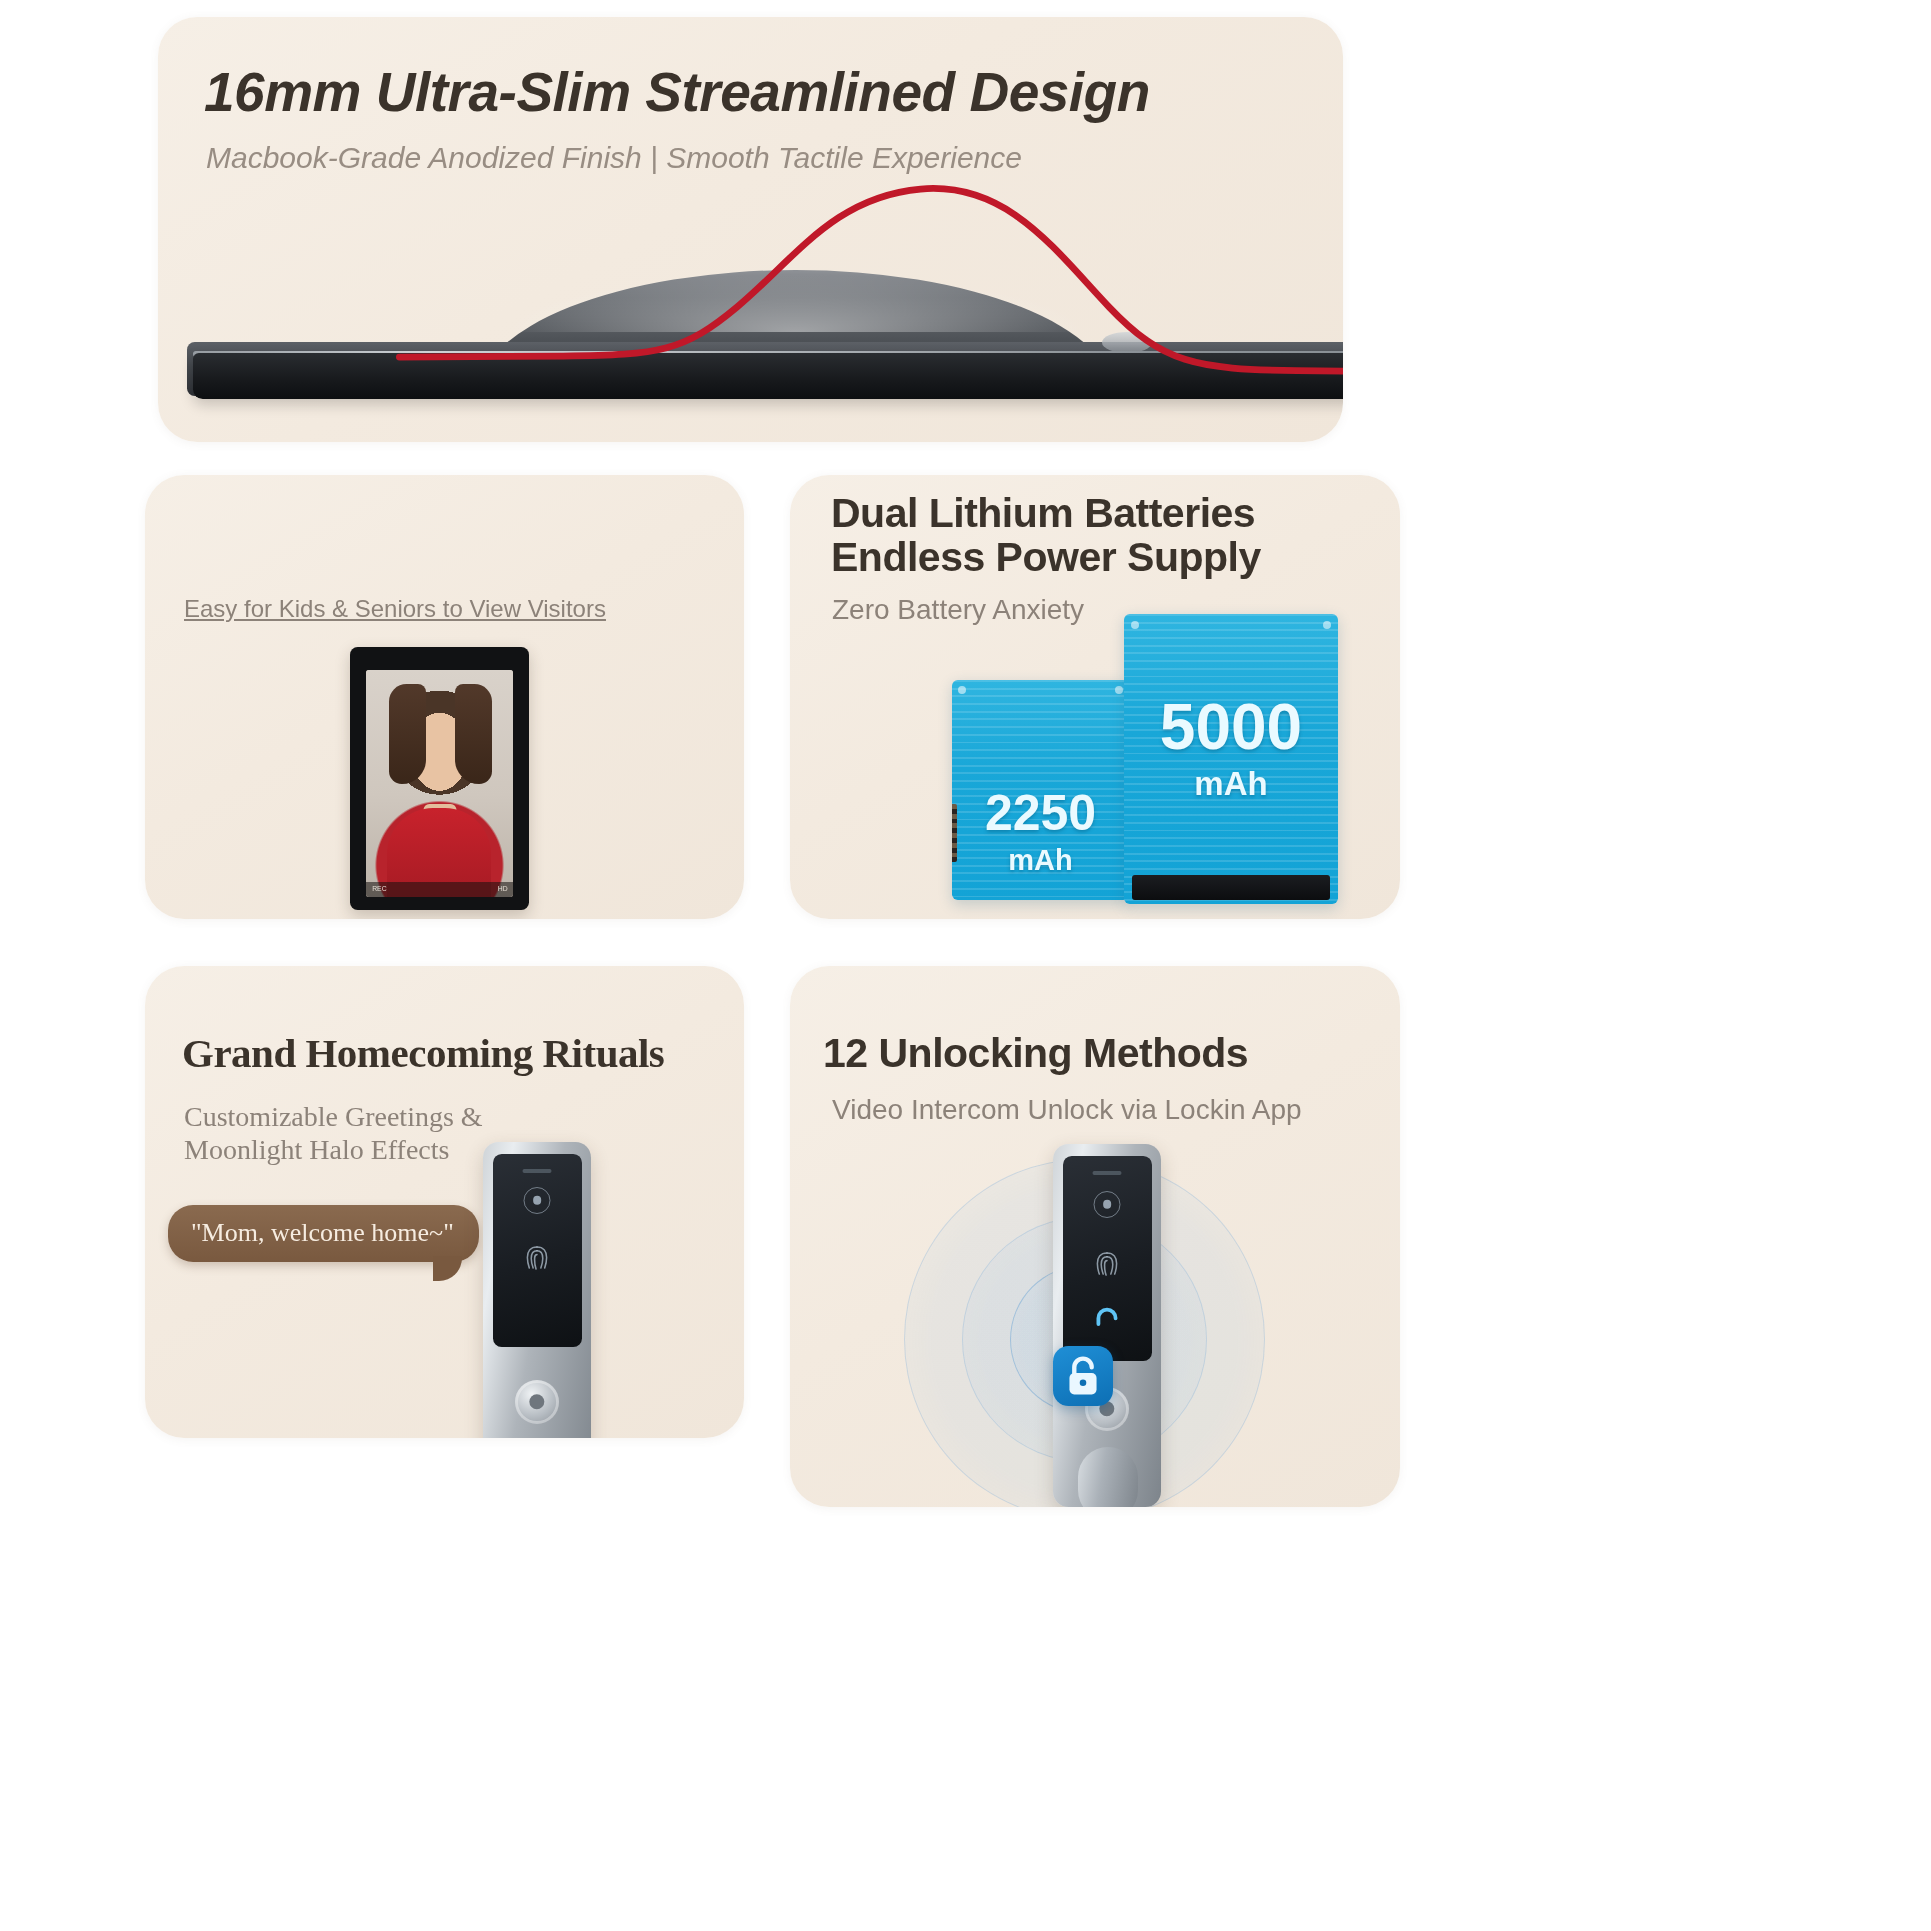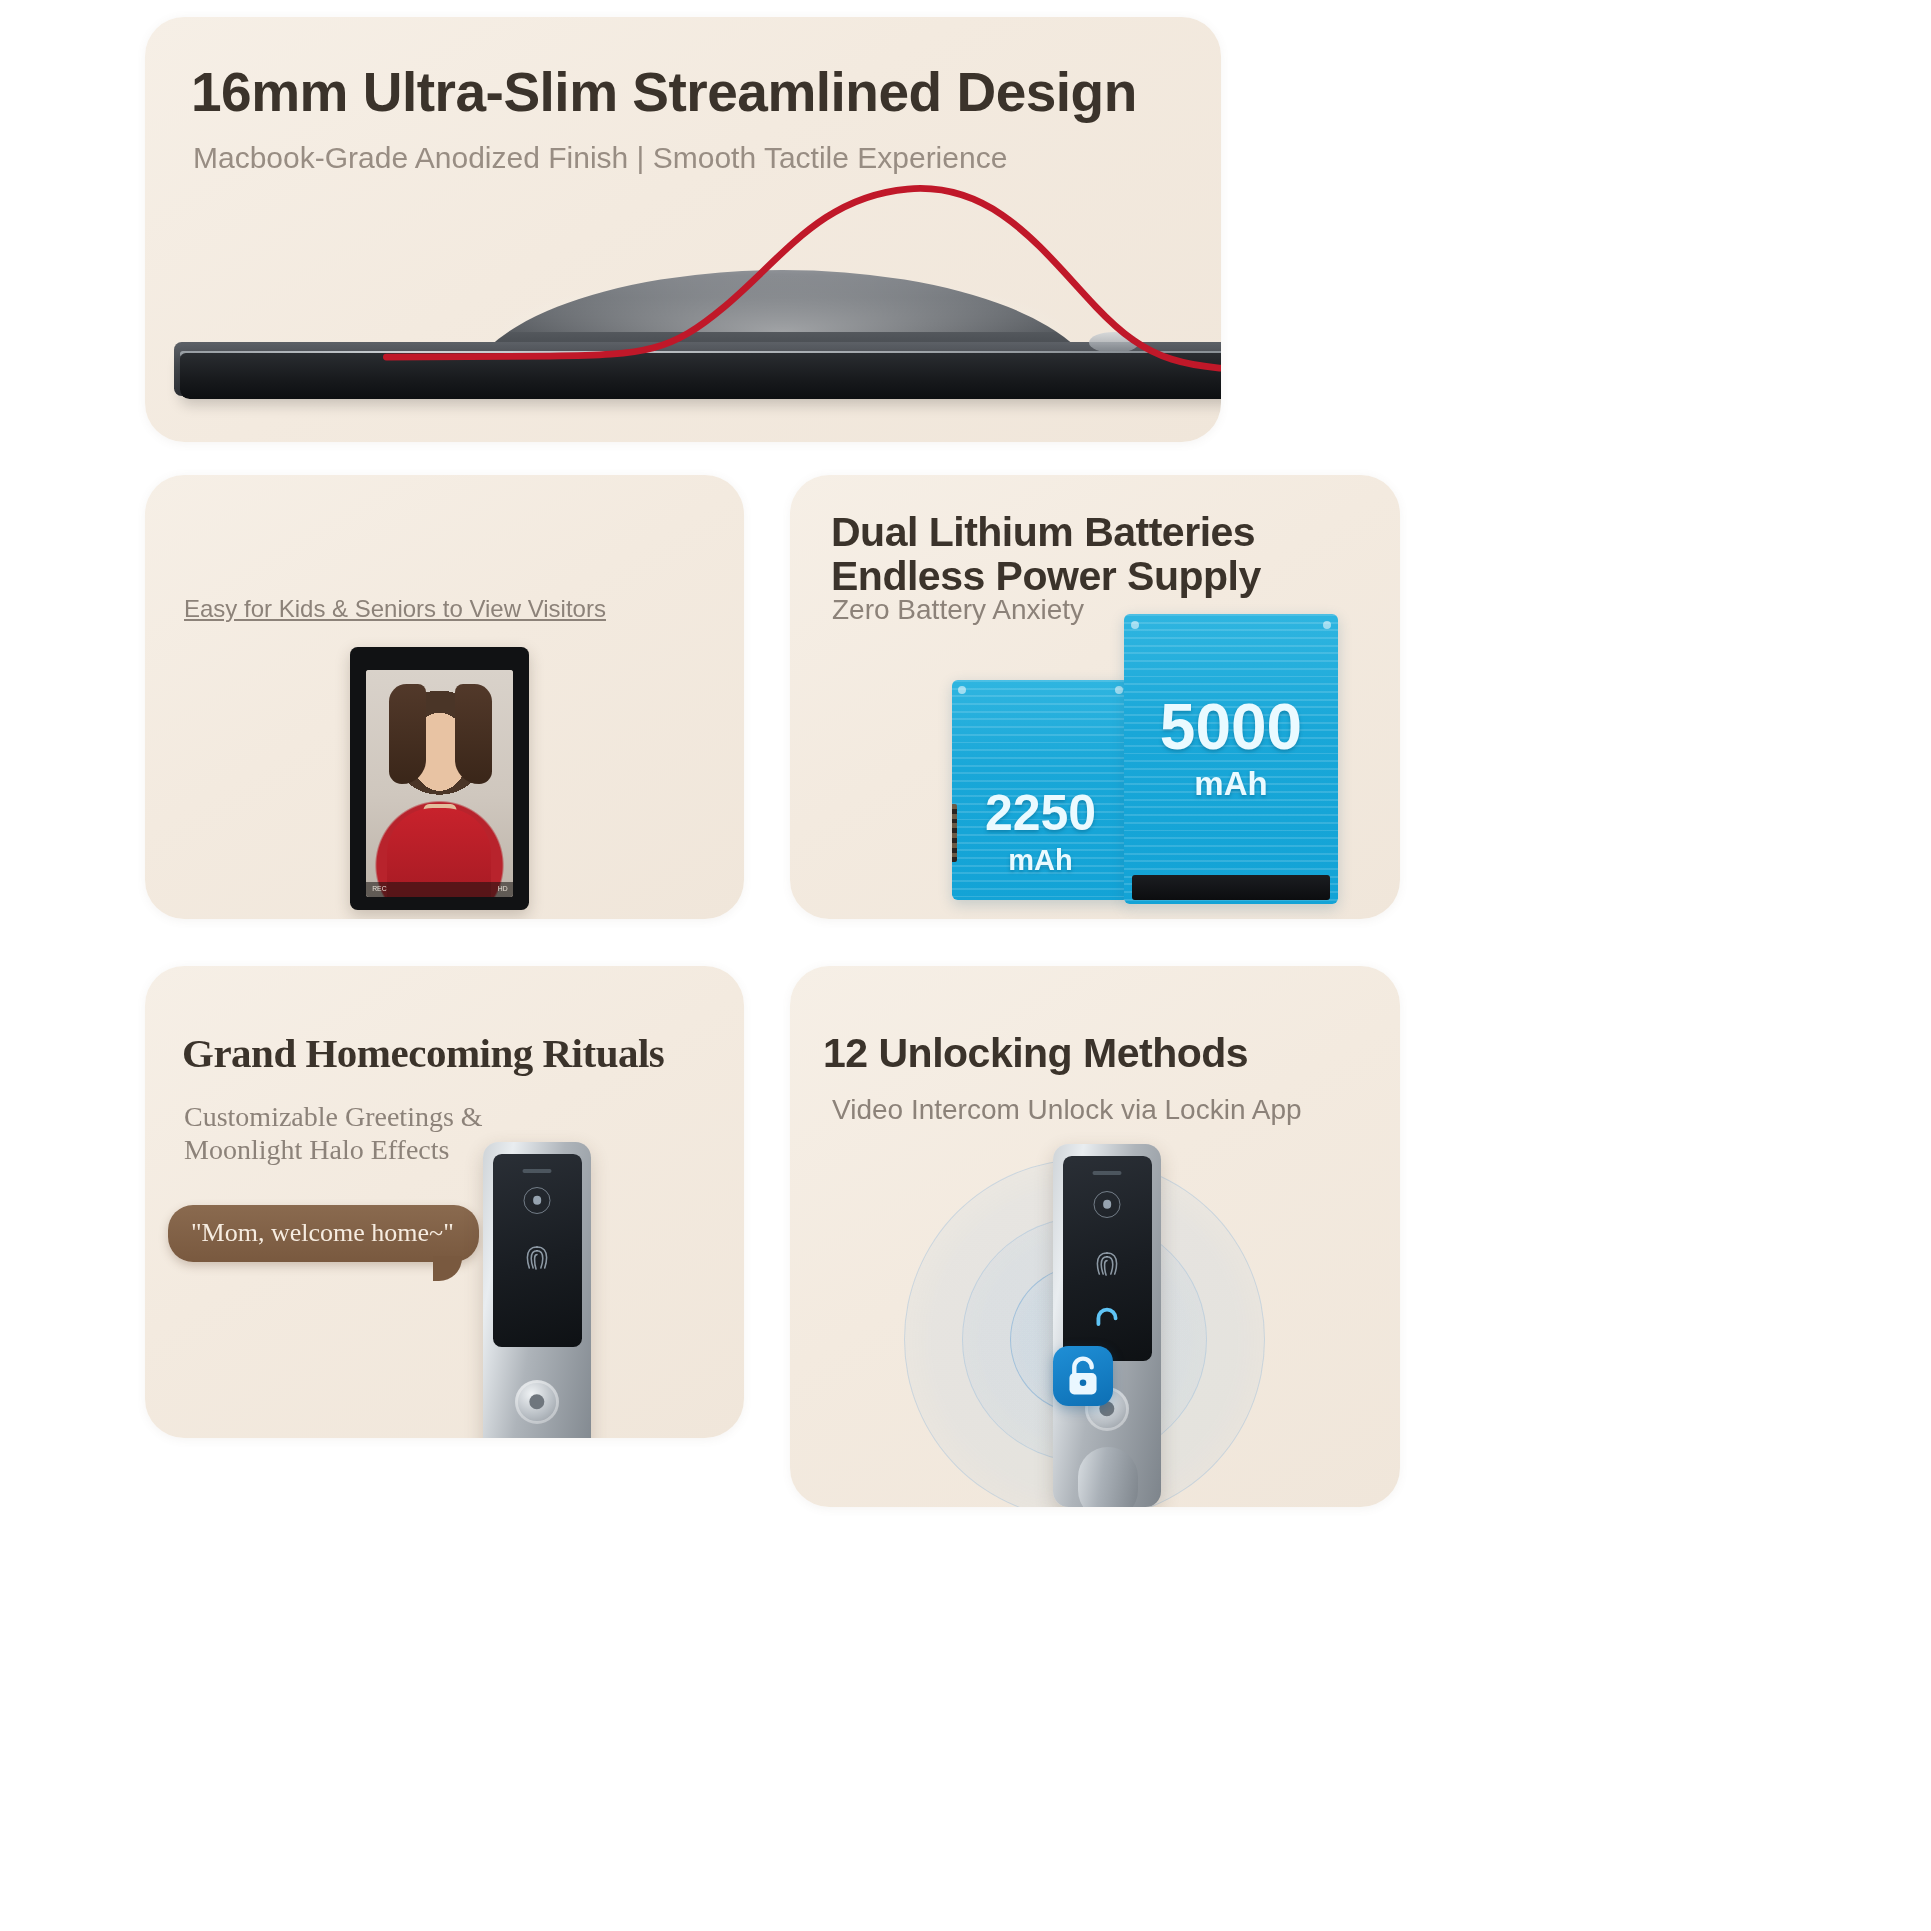--- a/index.html
+++ b/index.html
@@ -44,21 +44,21 @@
 
   .h-sub {
     position: absolute;
     color: #8c8279;
     font-weight: normal;
     line-height: 1.18;
     white-space: pre-line;
   }
 
   
-  #hero { left: 145px; top: 17.4px; width: 1076px; height: 425px; }
+  #hero { left: 158px; top: 17.4px; width: 1185px; height: 425px; font-style: italic; }
 
   #hero-title  { left: 46px; top: 46px; font-size: 55px; }
   #hero-sub    { left: 48px; top: 123px; font-size: 30px; color: #988d83; }
 
   
   #hero-art {
     position: absolute;
     left: 0; top: 145px; width: 1255px; height: 280px;
   }
 
@@ -135,21 +135,21 @@
   
   #hero-curve { position: absolute; left: 0; top: 0; width: 1255px; height: 280px; }
 
   
   #card-screen  { left: 145px;  top: 475px;  width: 599px;  height: 444px; }
   #card-battery { left: 790px;  top: 475px;  width: 610px;  height: 444px; }
 
   #screen-title { left: 37px; top: 48px; font-size: 41px; }
   #screen-sub   { left: 39px; top: 120px; font-size: 24px; text-decoration: underline; }
 
-  #batt-title   { left: 41px; top: 17.4px; font-size: 41px; margin-top: 19px; }
+  #batt-title   { left: 41px; top: 17.4px; font-size: 41px; }
   #batt-sub     { left: 42px; top: 118px; font-size: 28px; }
 
   
   .ips-device {
     position: absolute;
     left: 205px; top: 172px;
     width: 179px; height: 263px;
     background: #111214;
     border-radius: 7.7px;
     box-shadow: 0 5.8px 15.4px rgba(60,45,30,.22);

